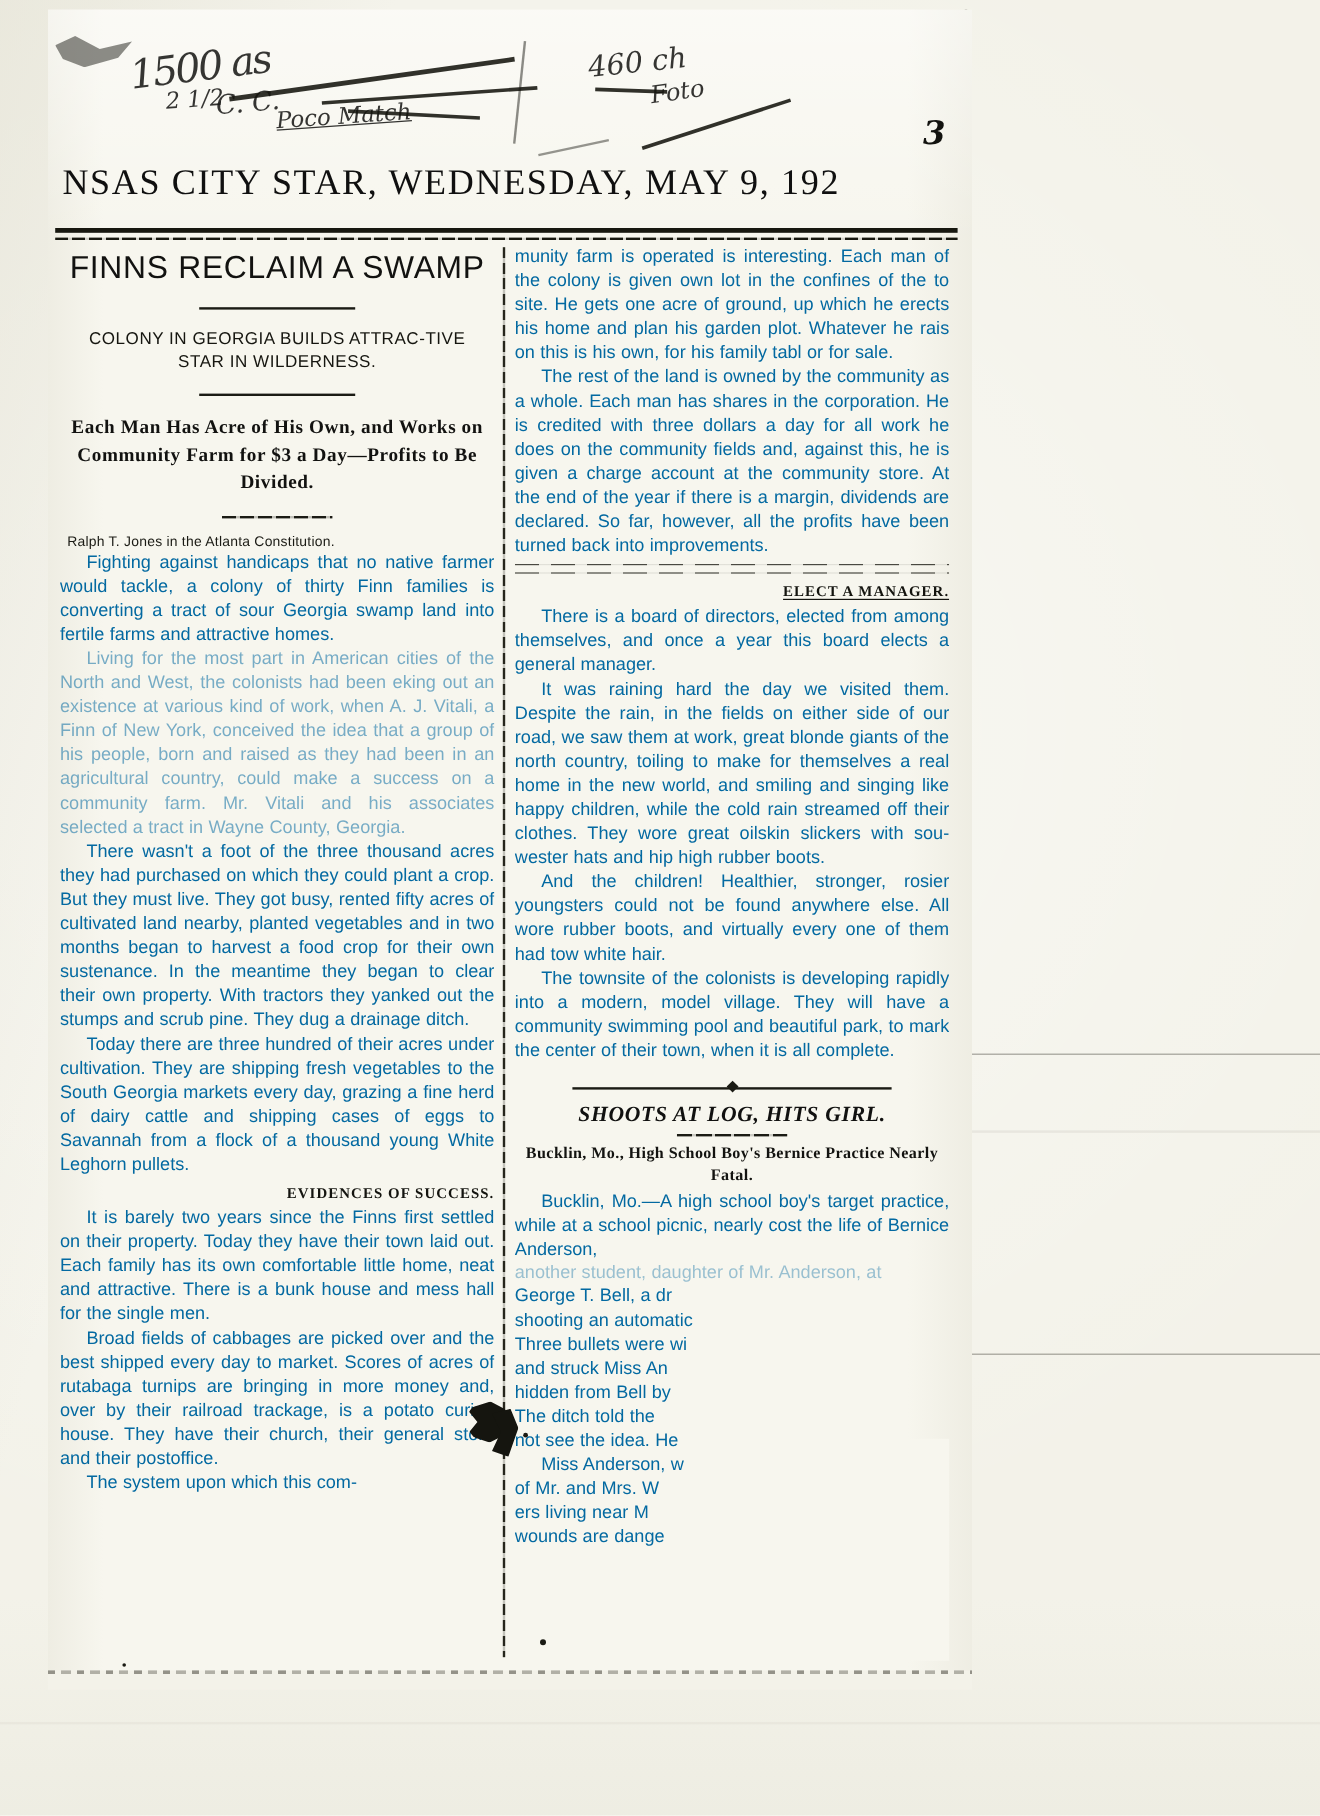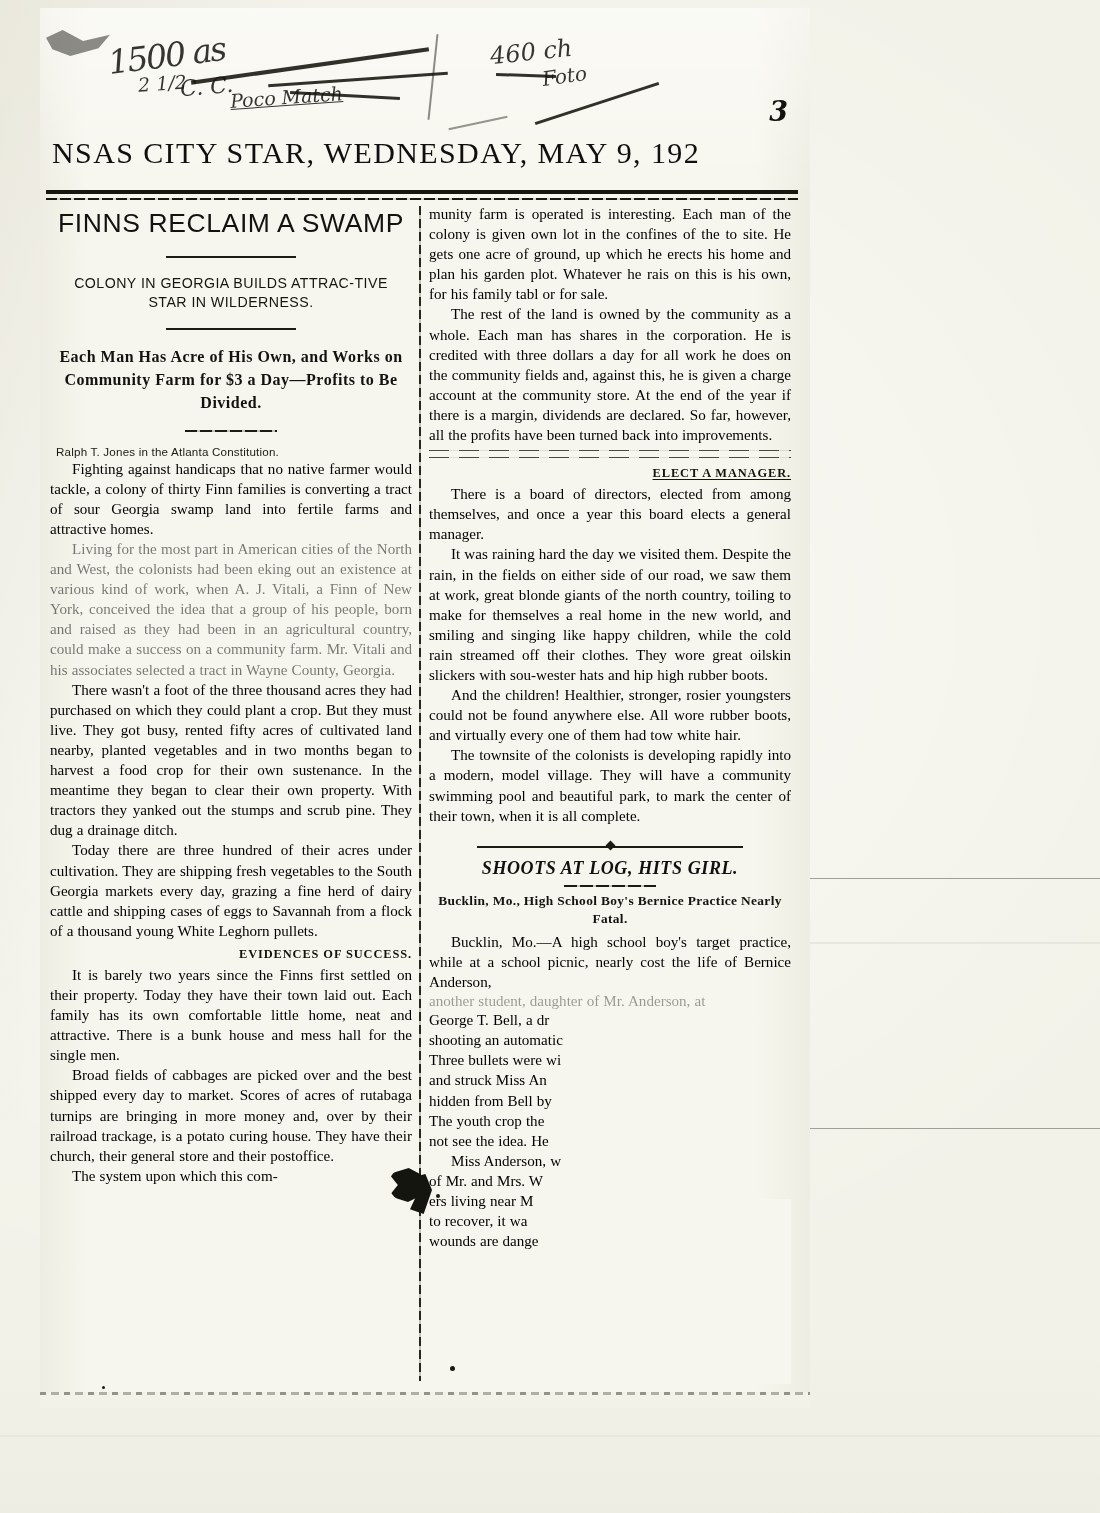--- a/index.html
+++ b/index.html
@@ -197,24 +197,24 @@
 
   
   .byline {
     font-family: Liberation Sans, sans-serif;
     font-size: 11.6px;
     letter-spacing: .2px;
     color: #1a1a14;
     margin: 0 0 1px 6px;
   }
   .para {
-    font-family: Liberation Serif, serif;
+    font-family: Liberation Sans, sans-serif;
     font-size: 15.1px;
     line-height: 20.1px;
-    color: #000000;
+    color: #0369a1;
     text-align: justify;
     text-indent: 22px;
     margin: 0;
     -webkit-hyphens: none;
     hyphens: none;
     word-spacing: .3px;
   }
   .para.noindent { text-indent: 0; }
   .para.tail { text-align: left; }
   .crosshead {
@@ -418,26 +418,25 @@
           <span>Bucklin, Mo.—A high school boy's</span>
           <span>target practice, while at a school picnic,</span>
           <span>nearly cost the life of Bernice Anderson,</span>
         </p>
         <p class="para noindent faded-more" style="line-height:18px;">another student, daughter of Mr. Anderson, at</p>
         <p class="para noindent tail">George T. Bell, a dr</p>
         <p class="para noindent tail">shooting an automatic</p>
         <p class="para noindent tail">Three bullets were wi</p>
         <p class="para noindent tail">and struck Miss An</p>
         <p class="para noindent tail">hidden from Bell by</p>
-        <p class="para noindent tail">The youth crop the</p>
+        <p class="para noindent tail">The ditch told the</p>
         <p class="para noindent tail">not see the idea.  He</p>
         <p class="para tail" style="text-indent:22px;">Miss Anderson, w</p>
         <p class="para noindent tail">of Mr. and Mrs. W</p>
         <p class="para noindent tail">ers living near M</p>
-        <p class="para noindent tail">to recover, it wa</p>
         <p class="para noindent tail">wounds are dange</p>
 
         <div class="torn-right"></div>
       </div>
     </div>
 
     <div id="smudge-blob"></div>
 
     <div id="torn-bottom"></div>
 

